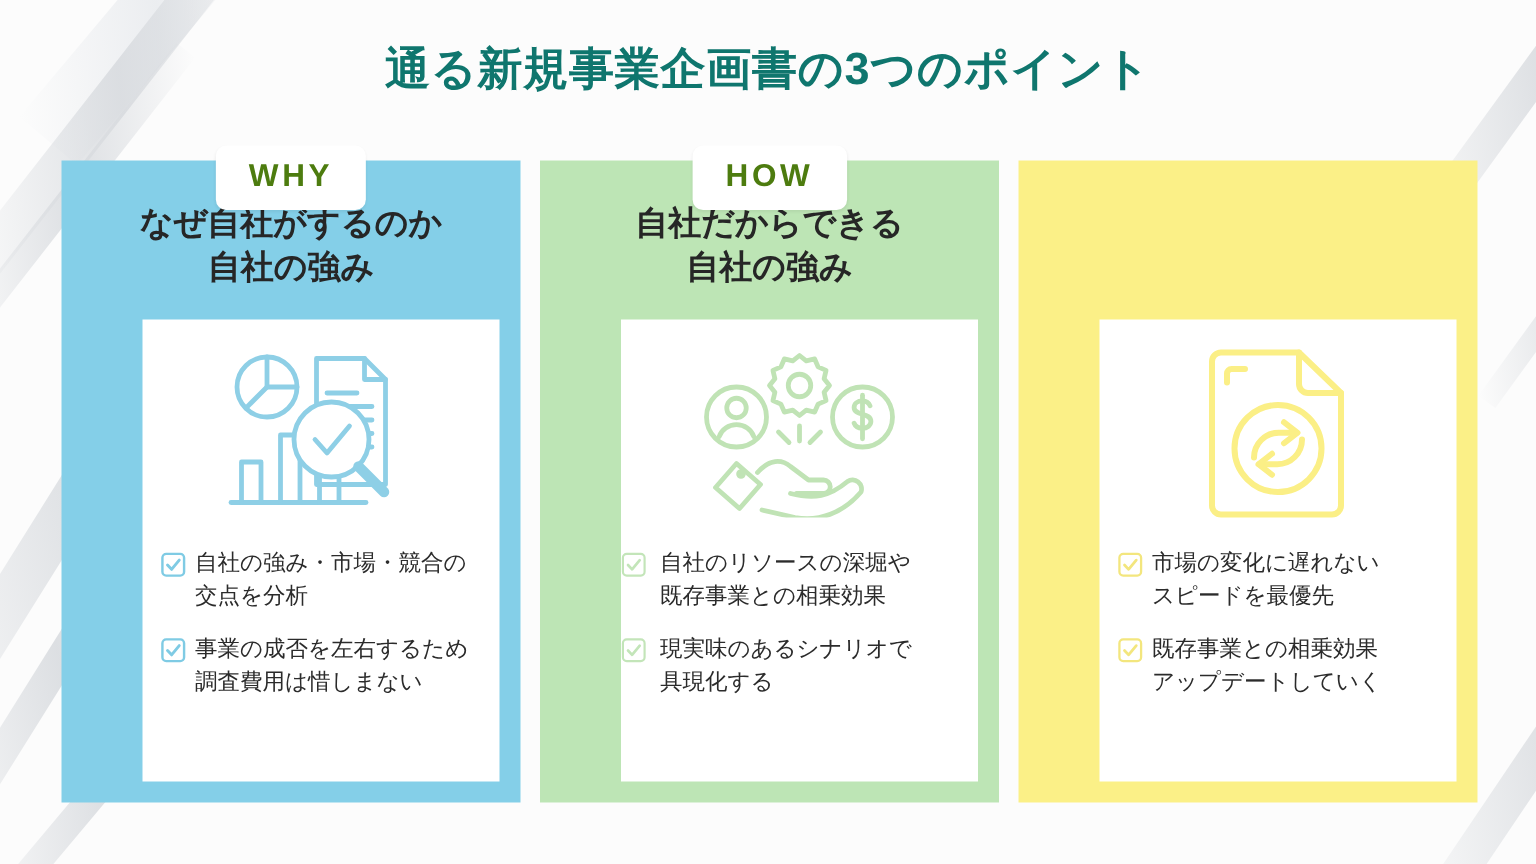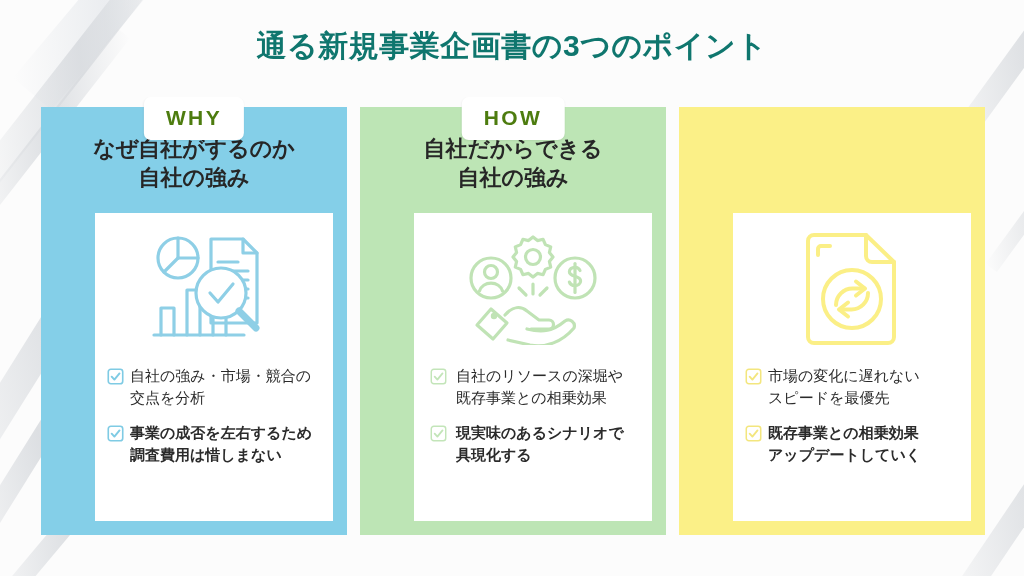--- a/index.html
+++ b/index.html
@@ -131,35 +131,35 @@
   .bullets {
     width: 100%;
     padding: 0 14px 0 12px;
     box-sizing: border-box;
   }
   .bullet {
     display: flex;
     align-items: flex-start;
     margin-bottom: 14px;
   }
-  .bullet:last-child { margin-bottom: 0; font-weight: bold; }
+  .bullet:last-child { margin-bottom: 0; }
   .check {
     flex: 0 0 auto;
     width: 17px;
     height: 17px;
     margin-top: 3px;
     margin-right: 6px;
   }
   .bullet-text {
     font-size: 15px;
     line-height: 1.44;
     color: #2b2b2b;
     white-space: pre-line;
   }
-  #card-1 .bullets { padding-left: 16px; }
+  #card-1 .bullets { padding-left: 0; }
   #card-1 .check { margin-right: 9px; }
   #card-2 .bullets { }
 </style>
 </head>
 <body>
 
 <div id="bg-texture">
   <div class="streak s9"></div>
   <div class="streak s1"></div>
   <div class="streak s2"></div>

